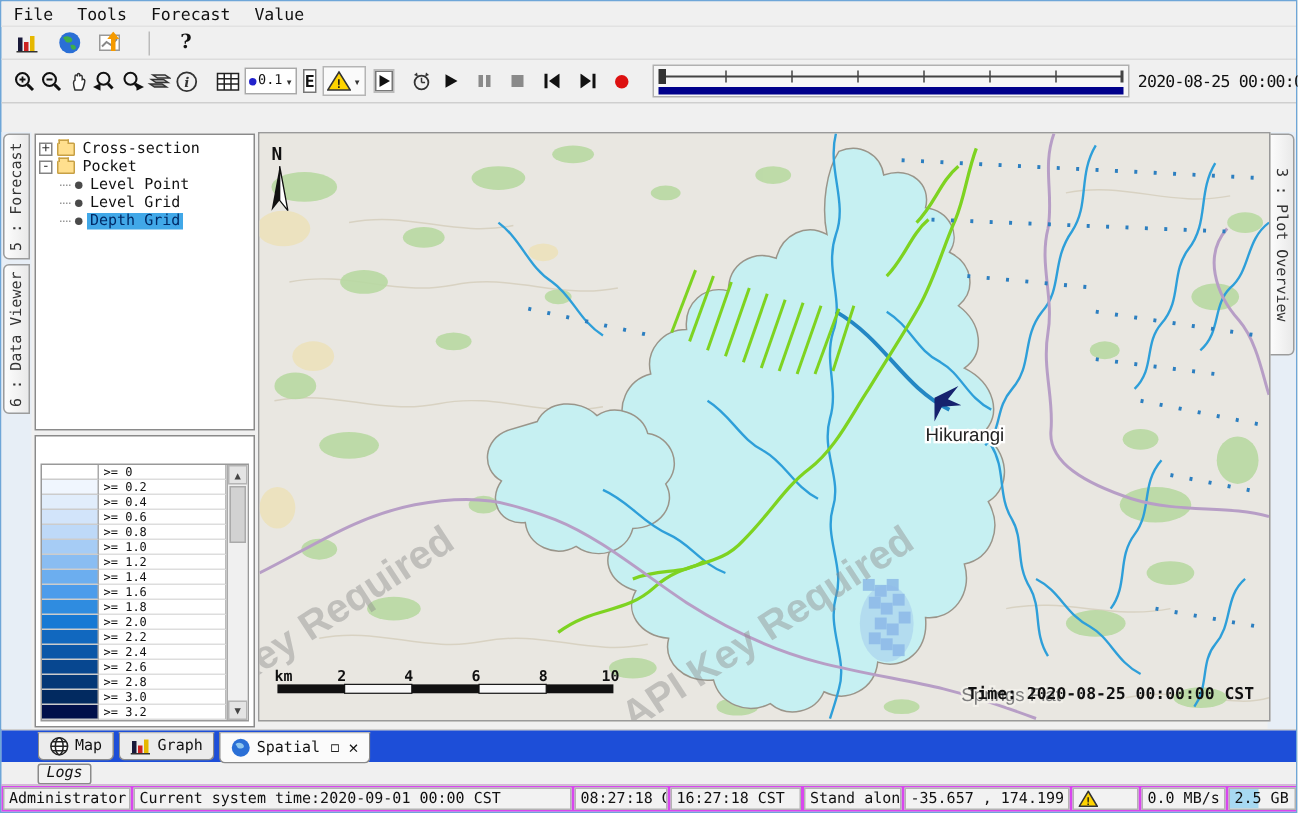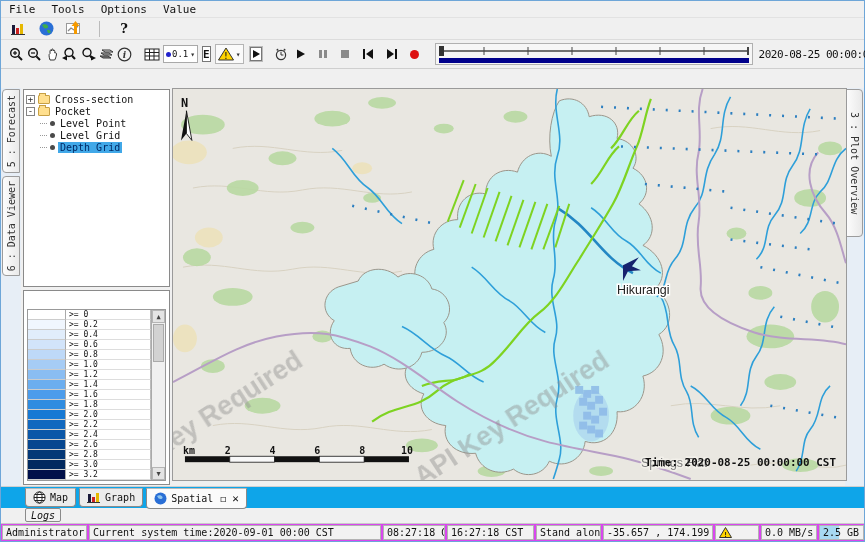--- a/index.html
+++ b/index.html
@@ -66,21 +66,21 @@
   .llabel { flex:1; font-size:8px; line-height:10px; padding-left:3px; border-bottom:1px solid #ddd; border-right:1px solid #bbb; }
   .lscroll { position:absolute; right:0; top:0; bottom:0; width:14px; background:#f0f0f0; border-left:1px solid #aaa; }
   .lscroll .arr { position:absolute; left:0; right:0; height:13px; background:#e4e4e4; border:1px solid #b5b5b5; font-size:7px; text-align:center; line-height:12px; color:#444; }
   .lscroll .arr.up { top:0; } .lscroll .arr.dn { bottom:0; }
   .lscroll .thumb { position:absolute; left:1px; right:1px; top:14px; height:38px; background:#d2d2d2; border:1px solid #aaa; }
 
   .maparea { position:absolute; left:171px; top:0; width:675px; bottom:5px; border:1px solid #9a9a9a; background:#e9e7e1; }
   .maparea svg { width:100%; height:100%; display:block; }
 
   
-  .tabsrow { position:absolute; left:0; right:0; bottom:33px; height:22px; background:#0ea5e9; border-top:1px solid #cfcfcf; display:flex; align-items:flex-start; gap:3px; padding:1px 0 0 24px; }
+  .tabsrow { position:absolute; left:0; right:0; bottom:33px; height:22px; background:#1d4ed8; border-top:1px solid #cfcfcf; display:flex; align-items:flex-start; gap:3px; padding:1px 0 0 24px; }
   .btab { display:inline-flex; align-items:center; gap:4px; height:19px; padding:0 7px; border:1px solid #8a8a8a; border-top:1px solid #b9b9b9; border-radius:0 0 4px 4px; background:#ececec; font-size:10px; }
   .btab.active { background:#fbfbfb; height:21px; }
   .tabico { display:inline-flex; }
   .tabwin { font-size:10px; color:#222; margin-left:3px; }
   .tabx { font-size:11px; font-weight:bold; color:#111; margin-left:2px; }
   .logsrow { position:absolute; left:0; right:0; bottom:18px; height:15px; padding-left:24px; }
   .logsbtn { display:inline-flex; align-items:center; height:14px; padding:0 5px; border:1px solid #8a8a8a; border-radius:2px; background:#f2f2f2; font-size:10px;font-style:italic; }
 
   .statusbar { position:absolute; left:0; right:0; bottom:0; height:18px; background:#d946ef; border-top:1px solid #c9c9c9; font-size:10px; }
   .seg { position:absolute; top:1px; bottom:1px; border:1px solid #b3b3b3; background:#f2f2f2; display:flex; align-items:center; padding:0 3px; white-space:nowrap; overflow:hidden; }
@@ -89,21 +89,21 @@
 </style>
 </head>
 <body>
 
 <div class="window">
 
 
   <div class="menubar">
     <span>File</span>
     <span>Tools</span>
-    <span>Options</span>
+    <span>Forecast</span>
     <span>Value</span>
   </div>
 
   <div class="toolbar1">
     <span class="tbtn">
       <svg width="16" height="14">
           <rect x="2" y="3" width="3" height="9" fill="#1a1a3a"></rect>
           <rect x="6" y="6" width="3" height="6" fill="#cc2222"></rect>
           <rect x="10" y="2" width="3" height="10" fill="#e6b800"></rect>
           <line x1="1" y1="12.5" x2="15" y2="12.5" stroke="#333"></line>

